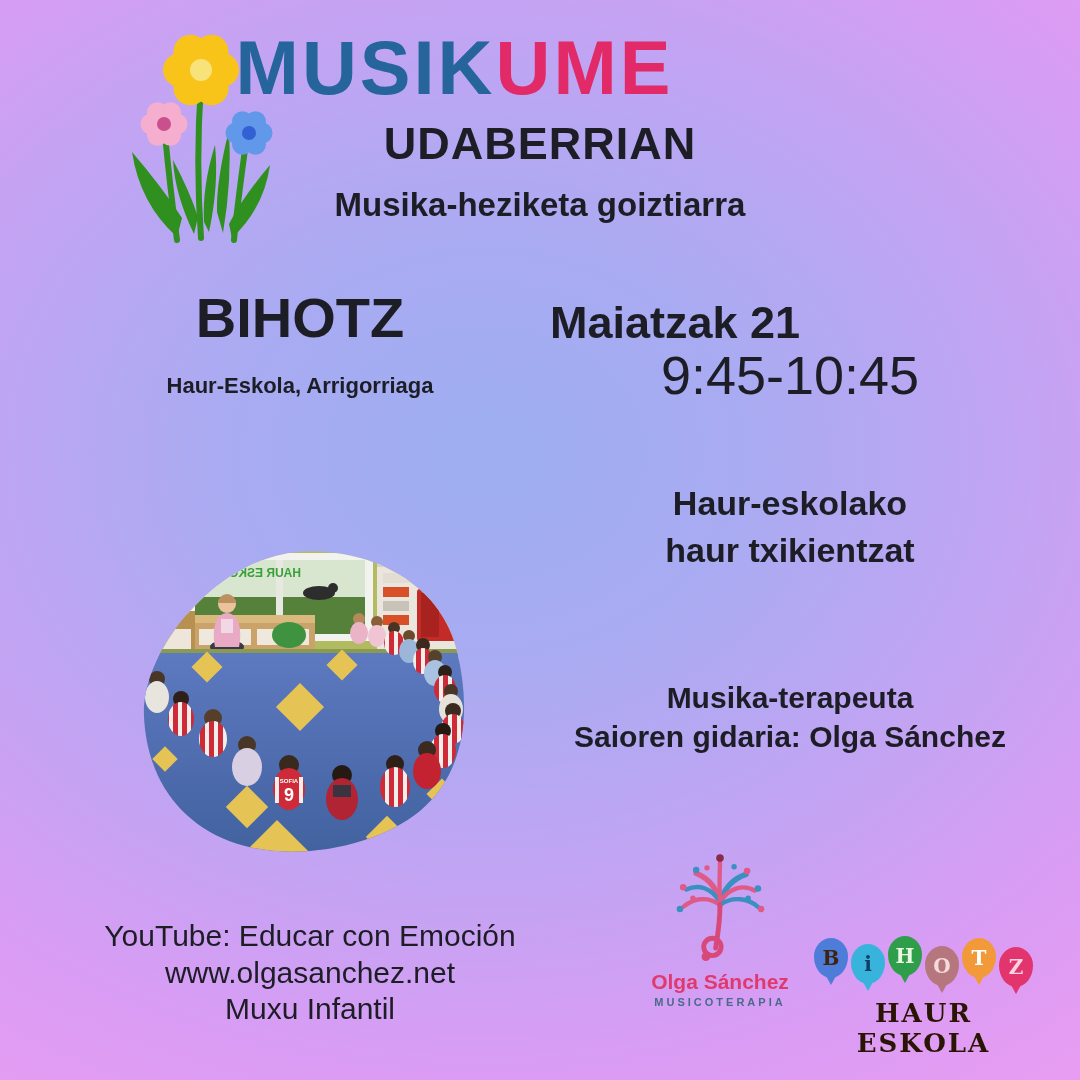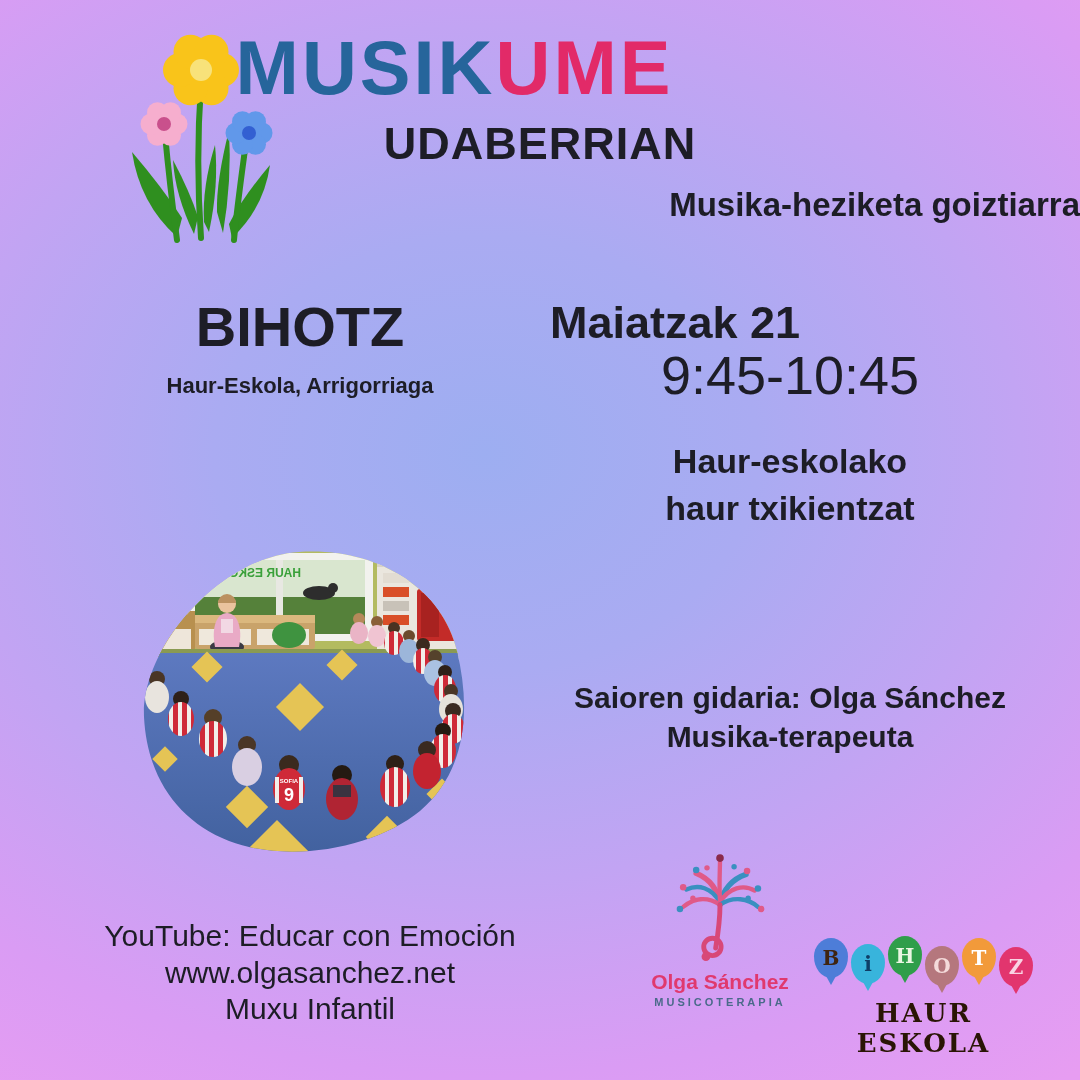--- a/index.html
+++ b/index.html
@@ -12,36 +12,36 @@
       #9daef1 0%, #aaabf2 28%, #c2a4f3 55%, #da9cf4 80%, #e79df2 100%);
   }
 
   
   .main-title { position:absolute; top:24px; left:0; width:909px; text-align:center;
     font-size:76px; font-weight:700; letter-spacing:3px; }
   .t-blue { color:#26659b; }
   .t-pink { color:#e22a68; }
   .subtitle { position:absolute; top:118px; left:0; width:1080px; text-align:center;
     font-size:45px; font-weight:700; letter-spacing:1px; }
-  .tagline { position:absolute; top:186px; left:0; width:1080px; text-align:right;
+  .tagline { position:absolute; top:186px; left:0; width:1080px; text-align:center;
     font-size:33px; font-weight:700; }
 
   
-  .venue-name { position:absolute; top:294px; left:60px; width:480px; text-align:center;
+  .venue-name { position:absolute; top:285px; left:60px; width:480px; text-align:center;
     font-size:56px; font-weight:700; }
   .venue-location { position:absolute; top:373px; left:30px; width:540px; text-align:center;
     font-size:22px; font-weight:700; }
   .invite { position:absolute; top:458px; left:40px; width:520px; text-align:center;
     font-size:30px; font-weight:700; line-height:1.36; }
 
   .session-date { position:absolute; top:297px; left:550px; width:480px; text-align:left;
     font-size:45px; font-weight:700; }
   .session-time { position:absolute; top:344px; left:550px; width:480px; text-align:center;
     font-size:54px; font-weight:400; }
-  .audience { position:absolute; top:438px; left:550px; width:480px; text-align:center;
+  .audience { position:absolute; top:480px; left:550px; width:480px; text-align:center;
     font-size:34px; font-weight:700; line-height:1.38; }
   .facilitator { position:absolute; top:678px; left:540px; width:500px; text-align:center;
     font-size:30px; font-weight:700; line-height:1.3; }
 
   
   .footer-contacts { position:absolute; top:918px; left:70px; width:480px; text-align:center;
     font-size:30px; font-weight:400; line-height:1.22; }
 
   
   .flowers { position:absolute; top:12px; left:82px; }
@@ -130,22 +130,22 @@
   <div class="venue-name">BIHOTZ</div>
   <div class="venue-location">Haur-Eskola, Arrigorriaga</div>
 
   <div class="session-date">Maiatzak 21</div>
   <div class="session-time">9:45-10:45</div>
   <div class="audience">
     <div>Haur-eskolako</div>
     <div>haur txikientzat</div>
   </div>
   <div class="facilitator">
+    <div>Musika-terapeuta</div>
     <div>Saioren gidaria: Olga Sánchez</div>
-    <div>Musika-terapeuta</div>
   </div>
 
   <svg class="photo" width="330" height="310" viewBox="0 0 330 310">
     <defs>
       <clipPath id="blob">
         <path d="M162 3 C238 -2 305 38 320 102 C334 160 330 222 283 262 C238 299 152 315 92 292 C41 272 10 228 7 168 C4 98 84 8 162 3 Z"></path>
       </clipPath>
       <pattern id="stripes" width="9" height="9" patternUnits="userSpaceOnUse">
         <rect width="9" height="9" fill="#cf2a38"></rect>
           <rect x="5" width="4" height="9" fill="#f2eee9"></rect>

